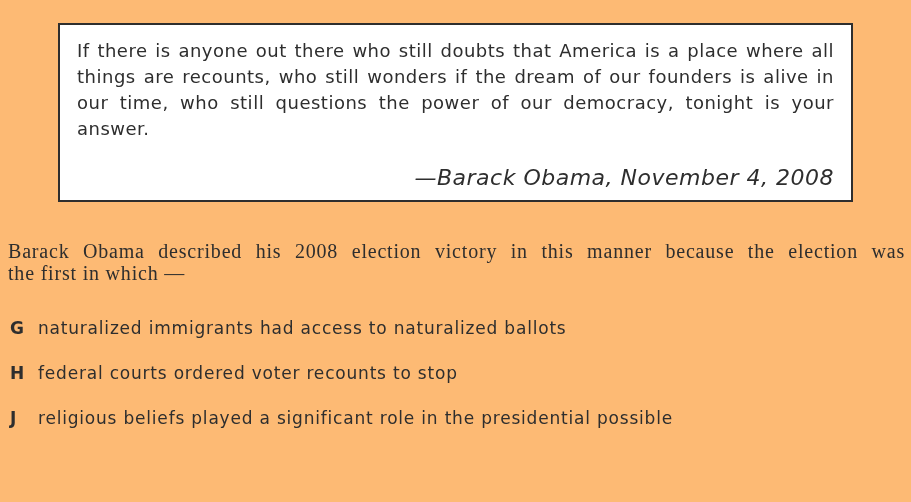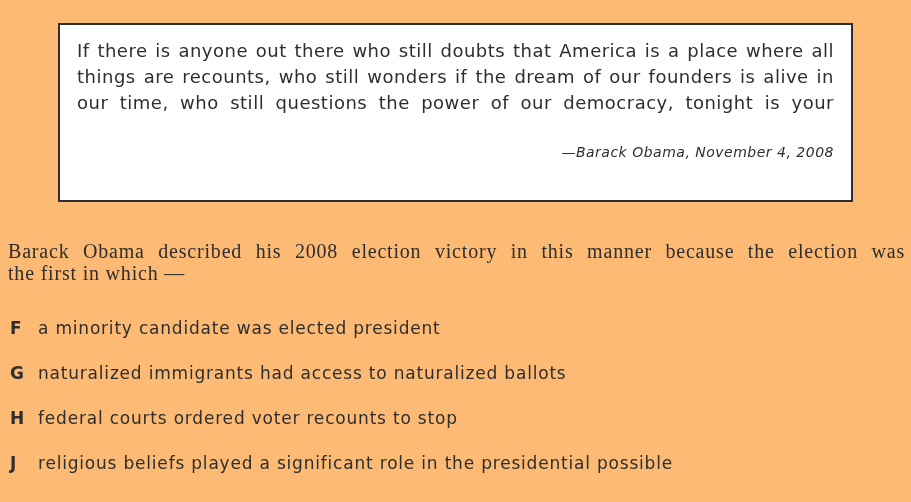--- a/index.html
+++ b/index.html
@@ -35,21 +35,21 @@
     line-height: 26px;
     letter-spacing: 0.5px;
     text-align: left;
   }
   .quote-line.justified {
     text-align: justify;
     text-align-last: justify;
   }
   .attribution {
     margin: 23px 0 0 0;
-    font-size: 14px;
+    font-size: 22px;
     line-height: 26px;
     letter-spacing: 0.5px;
     font-style: italic;
     text-align: right;
   }
 
   
   .question {
     position: absolute;
     left: 8px;
@@ -93,32 +93,30 @@
 </style>
 </head>
 <body>
 
 <div class="page">
 
   <div class="quote-box">
     <p class="quote-line justified">If there is anyone out there who still doubts that America is a place where all</p>
     <p class="quote-line justified">things are recounts, who still wonders if the dream of our founders is alive in</p>
     <p class="quote-line justified">our time, who still questions the power of our democracy, tonight is your</p>
+    <p class="quote-line">answer.</p>
     <p class="attribution">—Barack Obama, November 4, 2008</p>
   </div>
 
   <div class="question">
     <p class="question-line justified">Barack Obama described his 2008 election victory in this manner because the election was</p>
     <p class="question-line">the first in which —</p>
   </div>
 
   <div class="options">
-    <div class="option-row">
-      <span class="option-letter">F</span><span class="option-text">a minority candidate was elected president</span>
-    </div>
     <div class="option-row">
       <span class="option-letter">G</span><span class="option-text">naturalized immigrants had access to naturalized ballots</span>
     </div>
     <div class="option-row">
       <span class="option-letter">H</span><span class="option-text">federal courts ordered voter recounts to stop</span>
     </div>
     <div class="option-row">
       <span class="option-letter">J</span><span class="option-text">religious beliefs played a significant role in the presidential possible</span>
     </div>
   </div>

